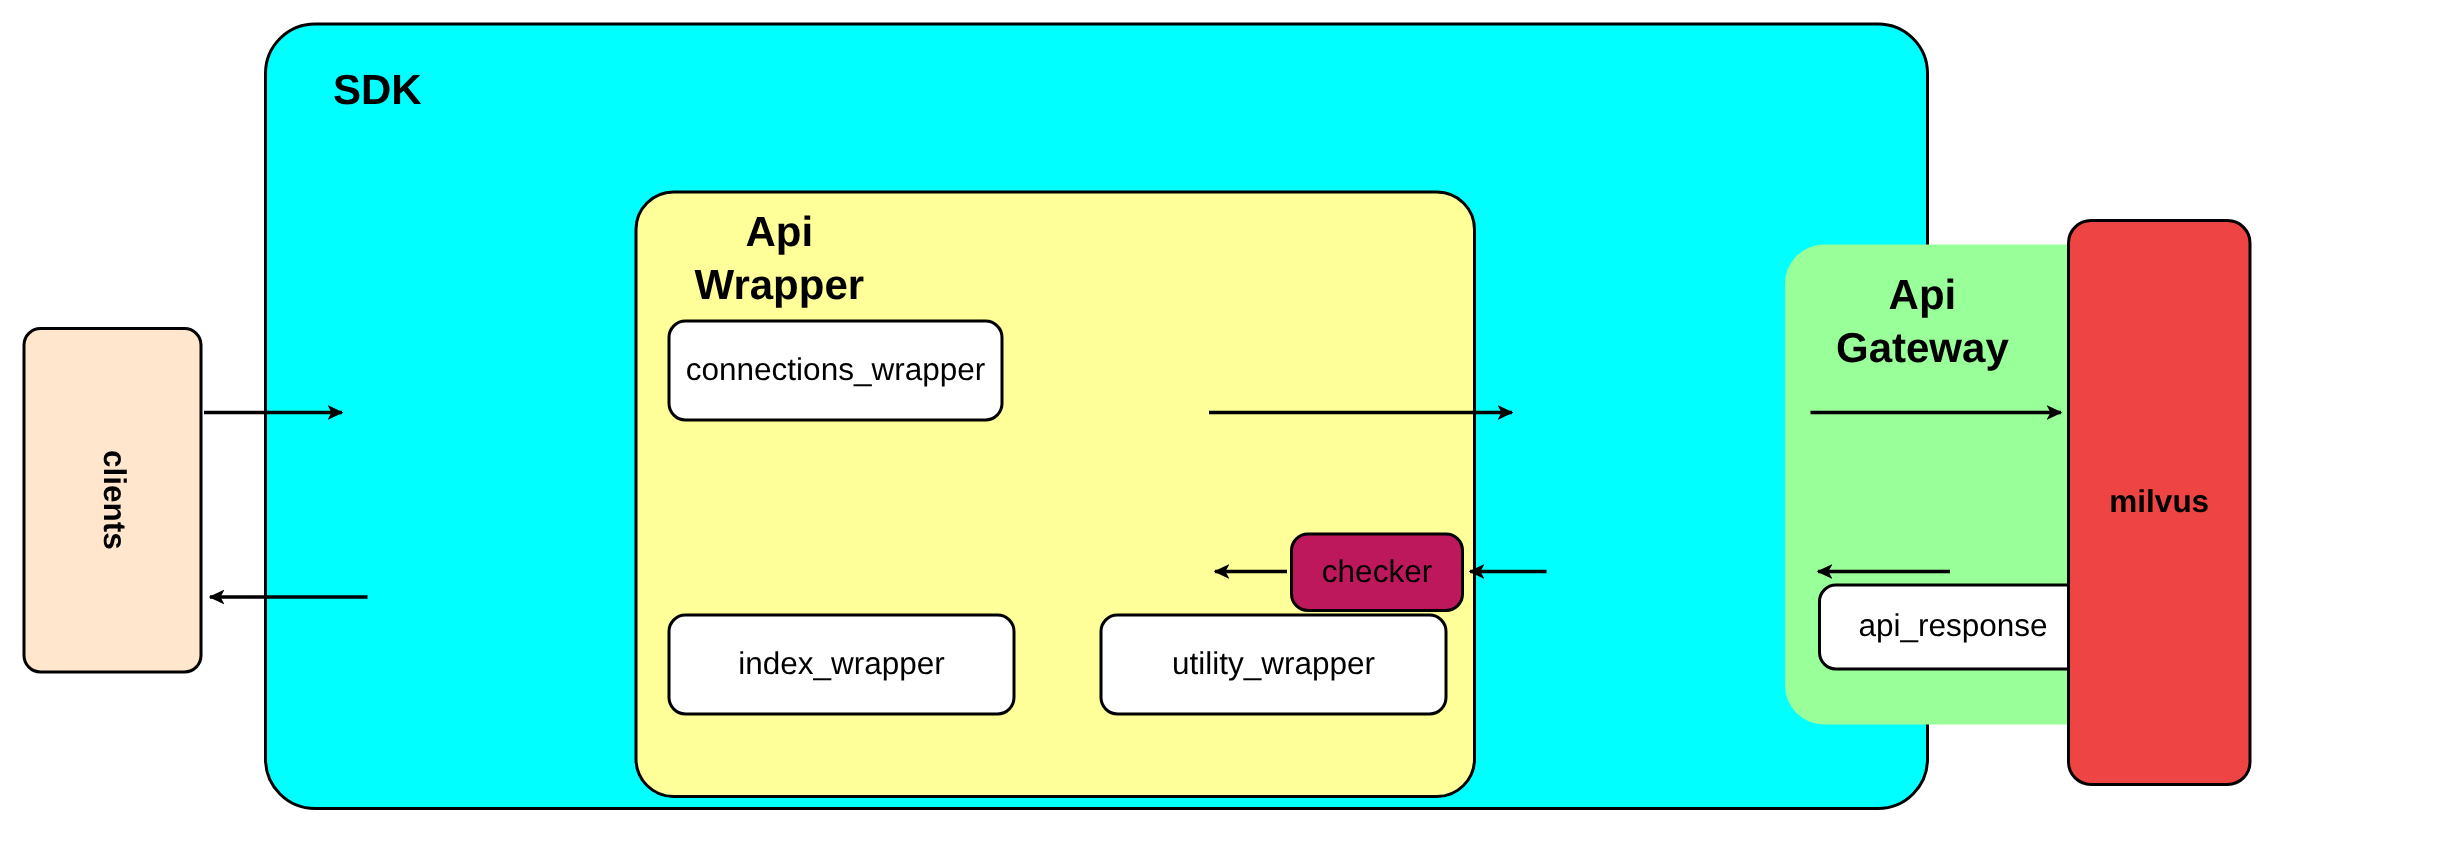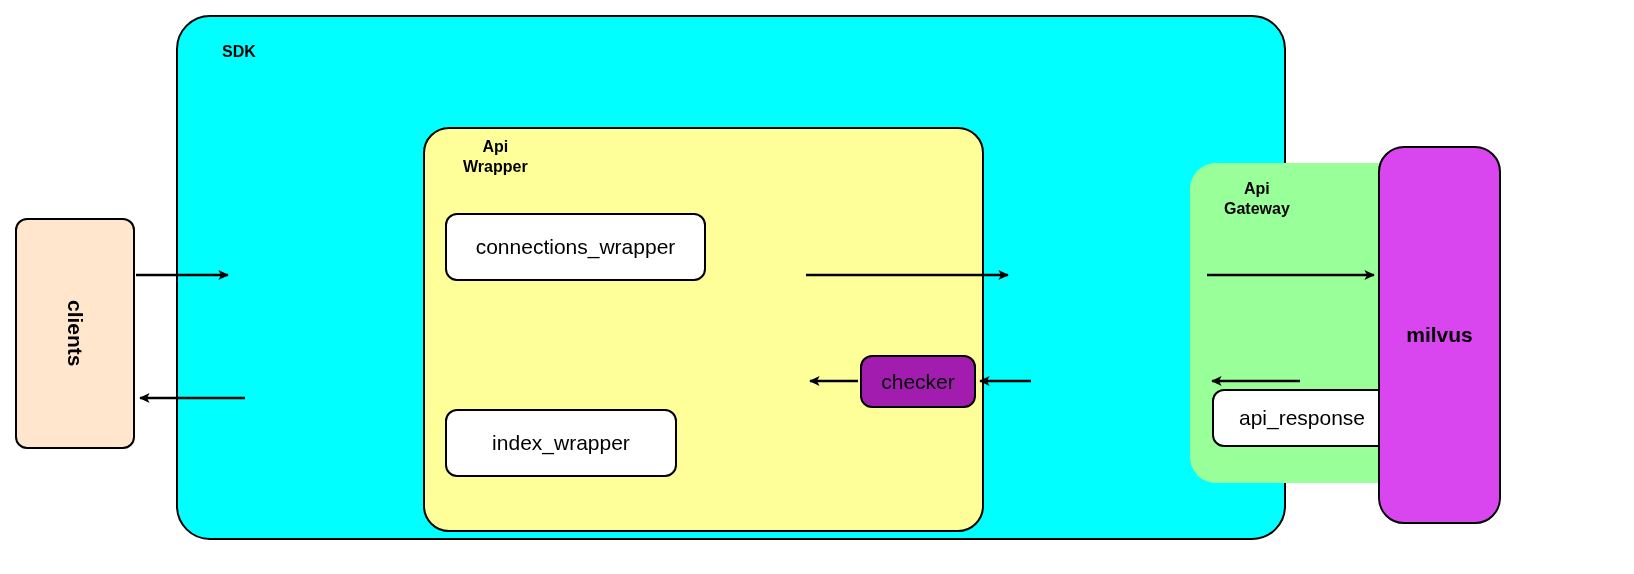--- a/index.html
+++ b/index.html
@@ -58,39 +58,39 @@
     background: #99FF99;
     border: none;
     border-radius: 26px;
     display: block;
   }
 
   
   .container-title {
     position: absolute;
     font-weight: bold;
-    font-size: 16px;
+    font-size: 28px;
     line-height: 1.25;
     color: #000000;
     white-space: pre-line;
   }
   .title-sdk   { left: 44px;  top: 25px; }
   .title-wrapper { left: 38px; top: 8px; }
   .title-gateway { left: 34px; top: 16px; }
 
   
   .leaf {
     background: #ffffff;
     border-radius: 12px;
     font-size: 21px;
     font-weight: normal;
   }
 
   
-  .w1 { left: 20px;  top: 84px;  width: 261px; height: 68px; }
+  .w1 { left: 20px;  top: 84px;  width: 224px; height: 68px; }
   .w2 { left: 308px; top: 84px;  width: 232px; height: 68px; }
   .w3 { left: 20px;  top: 185px; width: 232px; height: 68px; }
   .w4 { left: 308px; top: 185px; width: 232px; height: 68px; }
   .w5 { left: 20px;  top: 280px; width: 232px; height: 68px; }
   .w6 { left: 308px; top: 280px; width: 232px; height: 68px; }
 
   
   .g1 { left: 22px; top: 110px; width: 180px; height: 58px; }
   .g2 { left: 22px; top: 216px; width: 180px; height: 58px; margin-top: 10px; }
 
@@ -107,31 +107,31 @@
     font-size: 21px;
     font-weight: bold;
     writing-mode: vertical-rl;
     text-orientation: mixed;
   }
   .box-checker {
     left: 860px;
     top: 355px;
     width: 116px;
     height: 53px;
-    background: #a21caf;
+    background: #be185d;
     border-radius: 12px;
     font-size: 21px;
   }
   .box-milvus {
     left: 1378px;
     top: 146px;
     width: 123px;
     height: 378px;
-    background: #d946ef;
-    border-radius: 26px;
+    background: #ef4444;
+    border-radius: 16px;
     font-size: 21px;
     font-weight: bold;
   }
 
   
   #arrows {
     position: absolute;
     left: 0;
     top: 0;
     width: 1634px;
@@ -153,20 +153,23 @@
 
     <div class="box container-wrapper">
       <div class="container-title title-wrapper">Api
 Wrapper</div>
 
       <div class="box leaf w1">
         <span>connections_wrapper</span>
       </div>
       <div class="box leaf w5">
         <span>index_wrapper</span>
+      </div>
+      <div class="box leaf w6">
+        <span>utility_wrapper</span>
       </div>
     </div>
 
     <div class="box container-gateway">
       <div class="container-title title-gateway">Api
 Gateway</div>
 
       <div class="box leaf g2">
         <span>api_response</span>
       </div>

